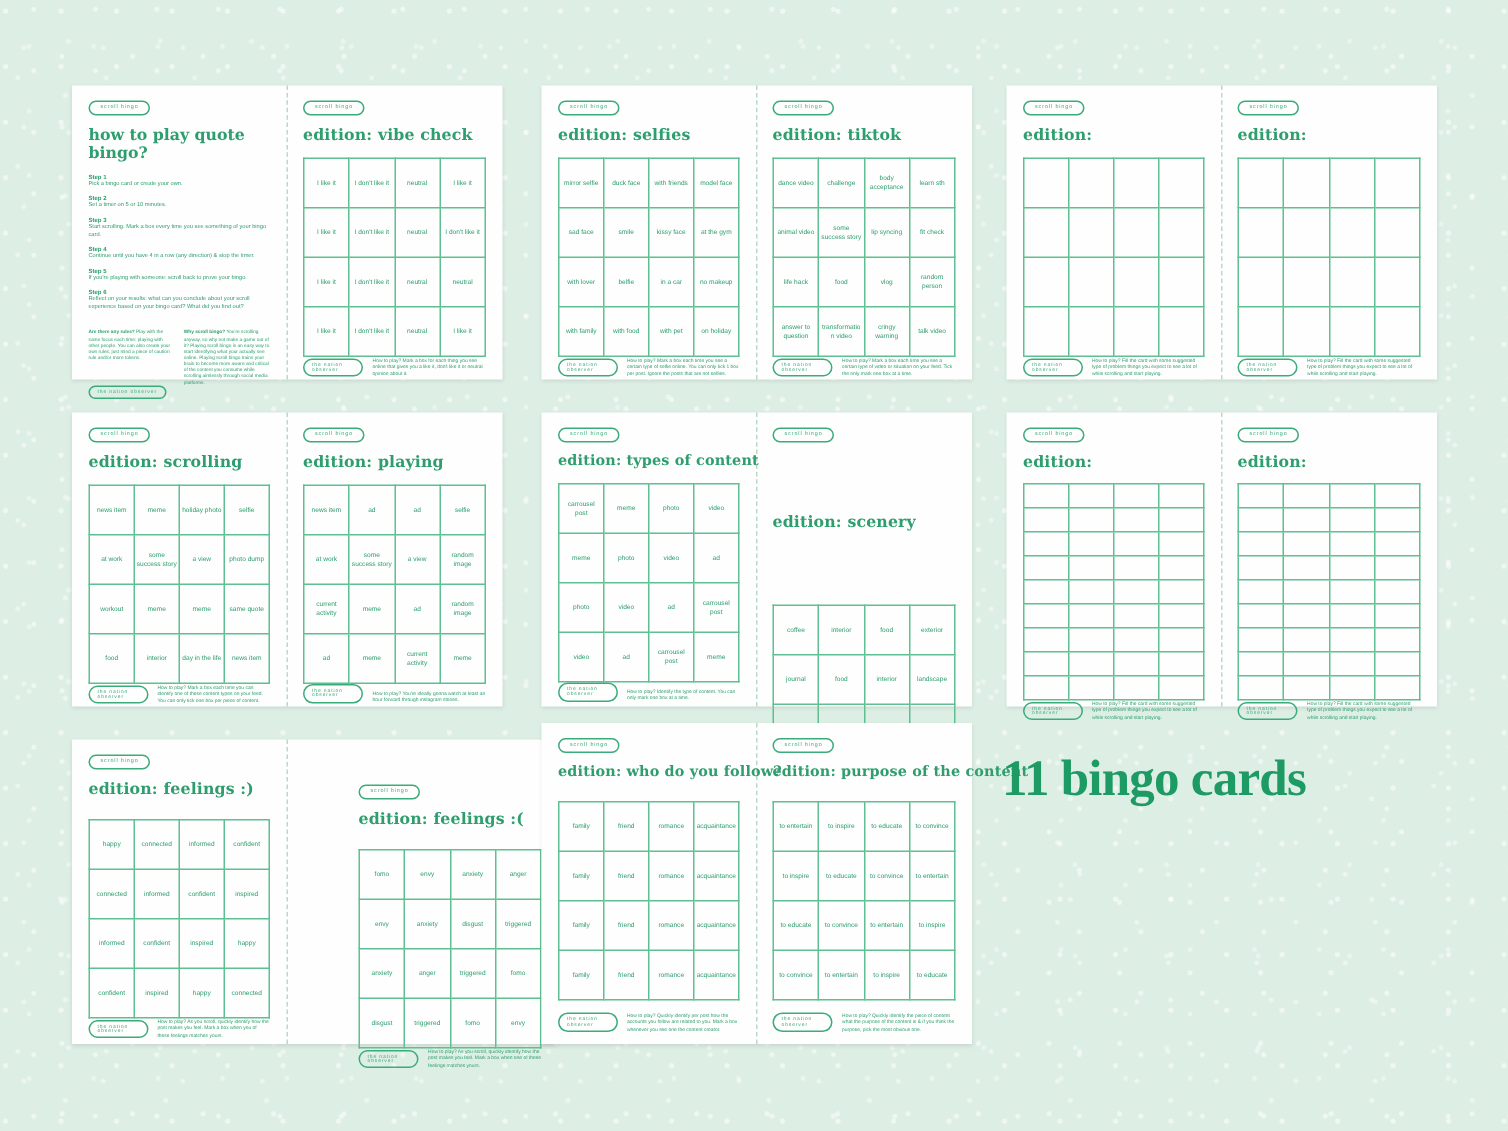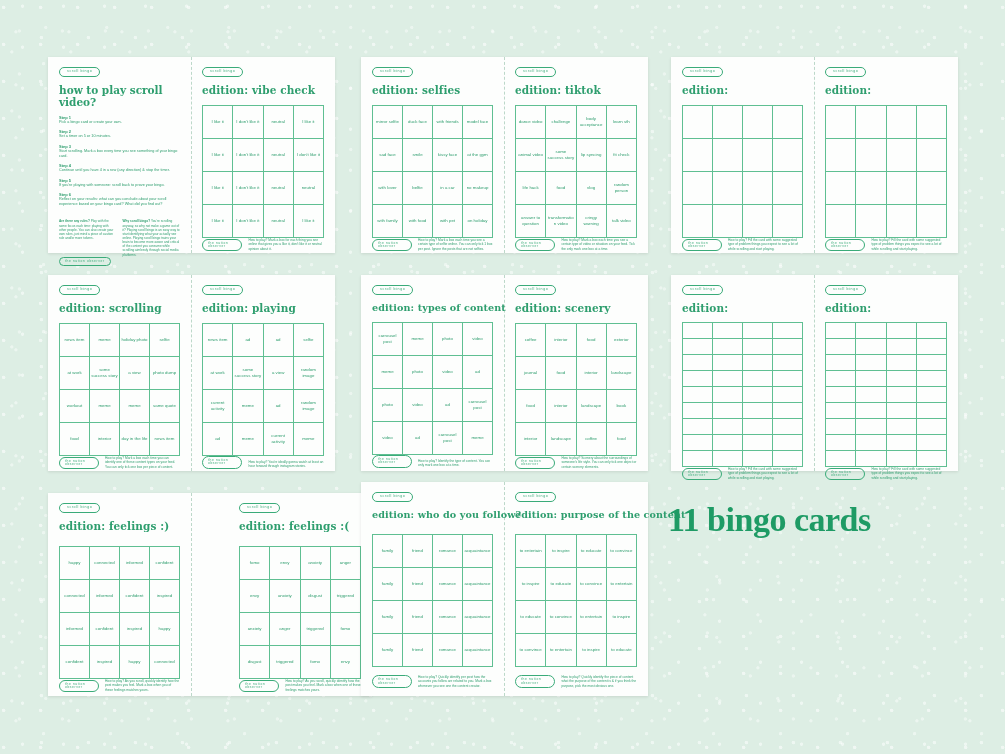--- a/index.html
+++ b/index.html
@@ -135,21 +135,21 @@
 </head>
 <body>
 
 <div class="bg-texture"></div>
 
 <div class="sheet" style="left:48px;top:57px;width:287px;height:196px;">
   <div class="card-divider" style="left:143px;"></div>
 
   <div class="card left" style="width:143px;">
     <span class="brandbox">scroll bingo</span>
-    <div class="instr-title">how to play scroll video?</div>
+    <div class="instr-title">how to play quote bingo?</div>
     <div class="steps">
       <div class="step">
           <span class="sh">Step 1</span>
           <span class="sb">Pick a bingo card or create your own.</span>
         </div>
       <div class="step">
           <span class="sh">Step 2</span>
           <span class="sb">Set a timer on 5 or 10 minutes.</span>
         </div>
       <div class="step">
@@ -483,21 +483,21 @@
             <td>meme</td>
           </tr>
     </tbody>
       </table>
     <div class="footer">
       <span class="brandbox">the nation observer</span>
       <div class="howto">How to play? Identify the type of content. You can only mark one box at a time.</div>
     </div>
   </div>
 
-  <div class="card right" style="width:144px;">
+  <div class="card right" style="width:144px;gap:40px;">
     <span class="brandbox">scroll bingo</span>
     <div class="edition">edition: scenery</div>
     <table class="bingo tall">
       <tbody>
           <tr>
             <td>coffee</td>
             <td>interior</td>
             <td>food</td>
             <td>exterior</td>
           </tr>
@@ -699,21 +699,21 @@
             <td>connected</td>
           </tr>
     </tbody>
       </table>
     <div class="footer">
       <span class="brandbox">the nation observer</span>
       <div class="howto">How to play? As you scroll, quickly identify how the post makes you feel. Mark a box when you of these feelings matches yours.</div>
     </div>
   </div>
 
-  <div class="card right" style="width:144px;">
+  <div class="card right" style="width:144px;margin-top:20px;">
     <span class="brandbox">scroll bingo</span>
     <div class="edition">edition: feelings :(</div>
     <table class="bingo tall" style="margin-top:14px;">
       <tbody>
           <tr>
             <td>fomo</td>
             <td>envy</td>
             <td>anxiety</td>
             <td>anger</td>
           </tr>

